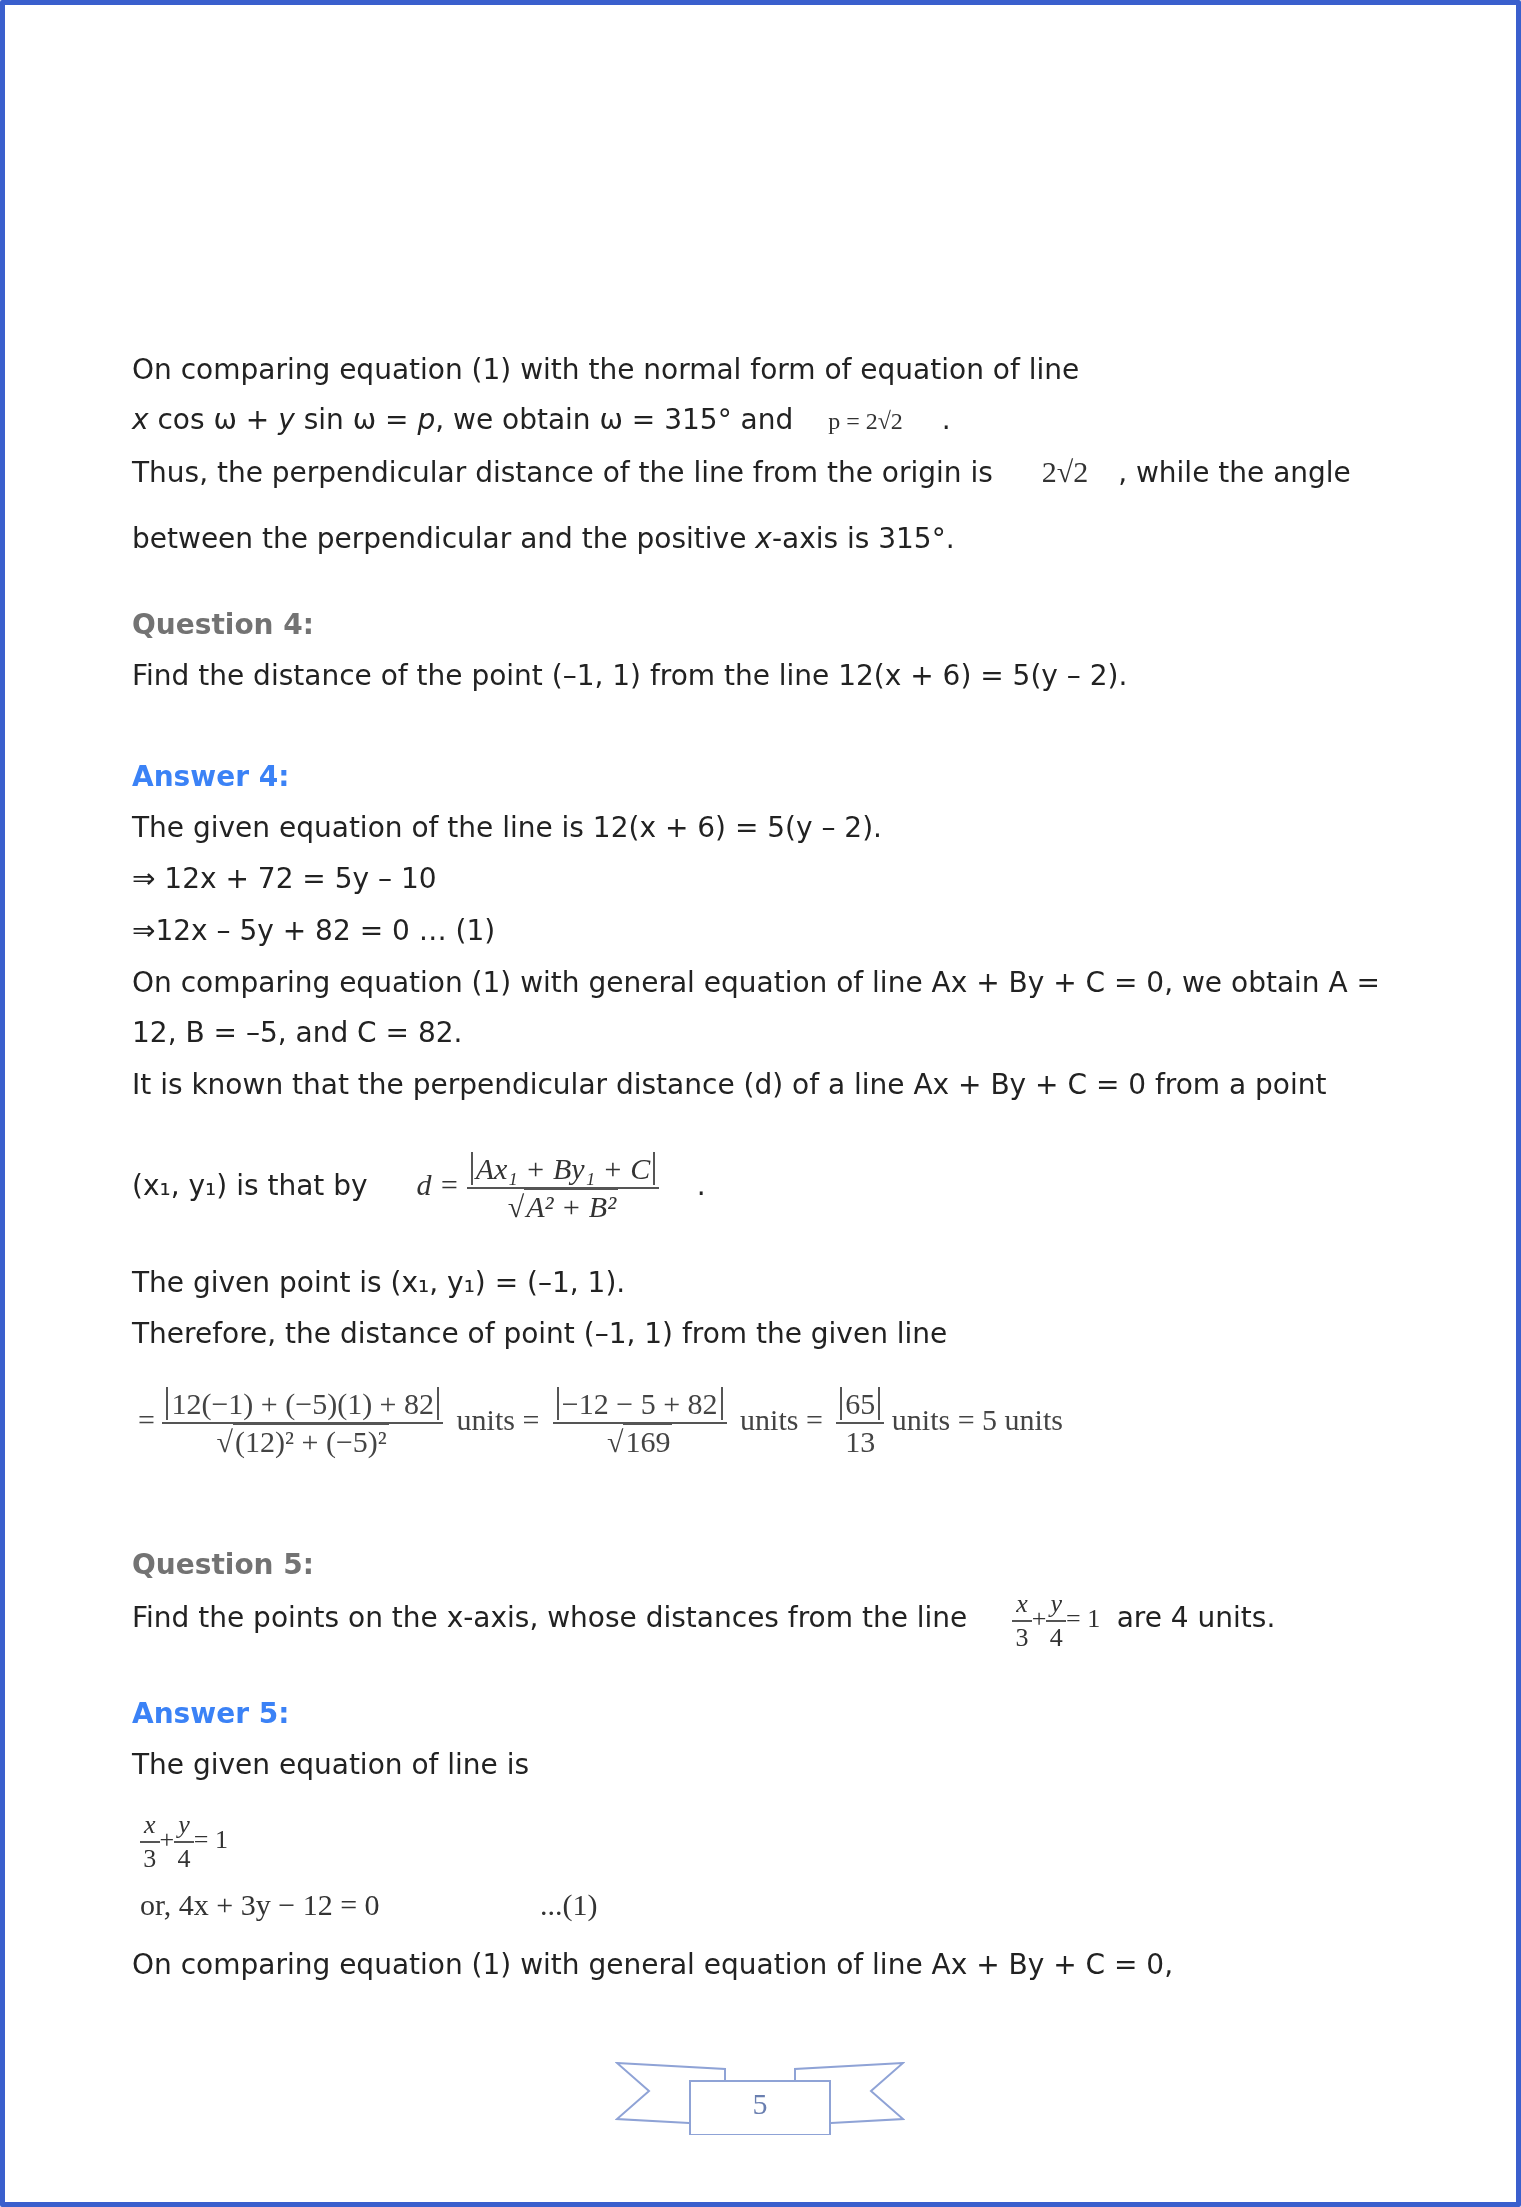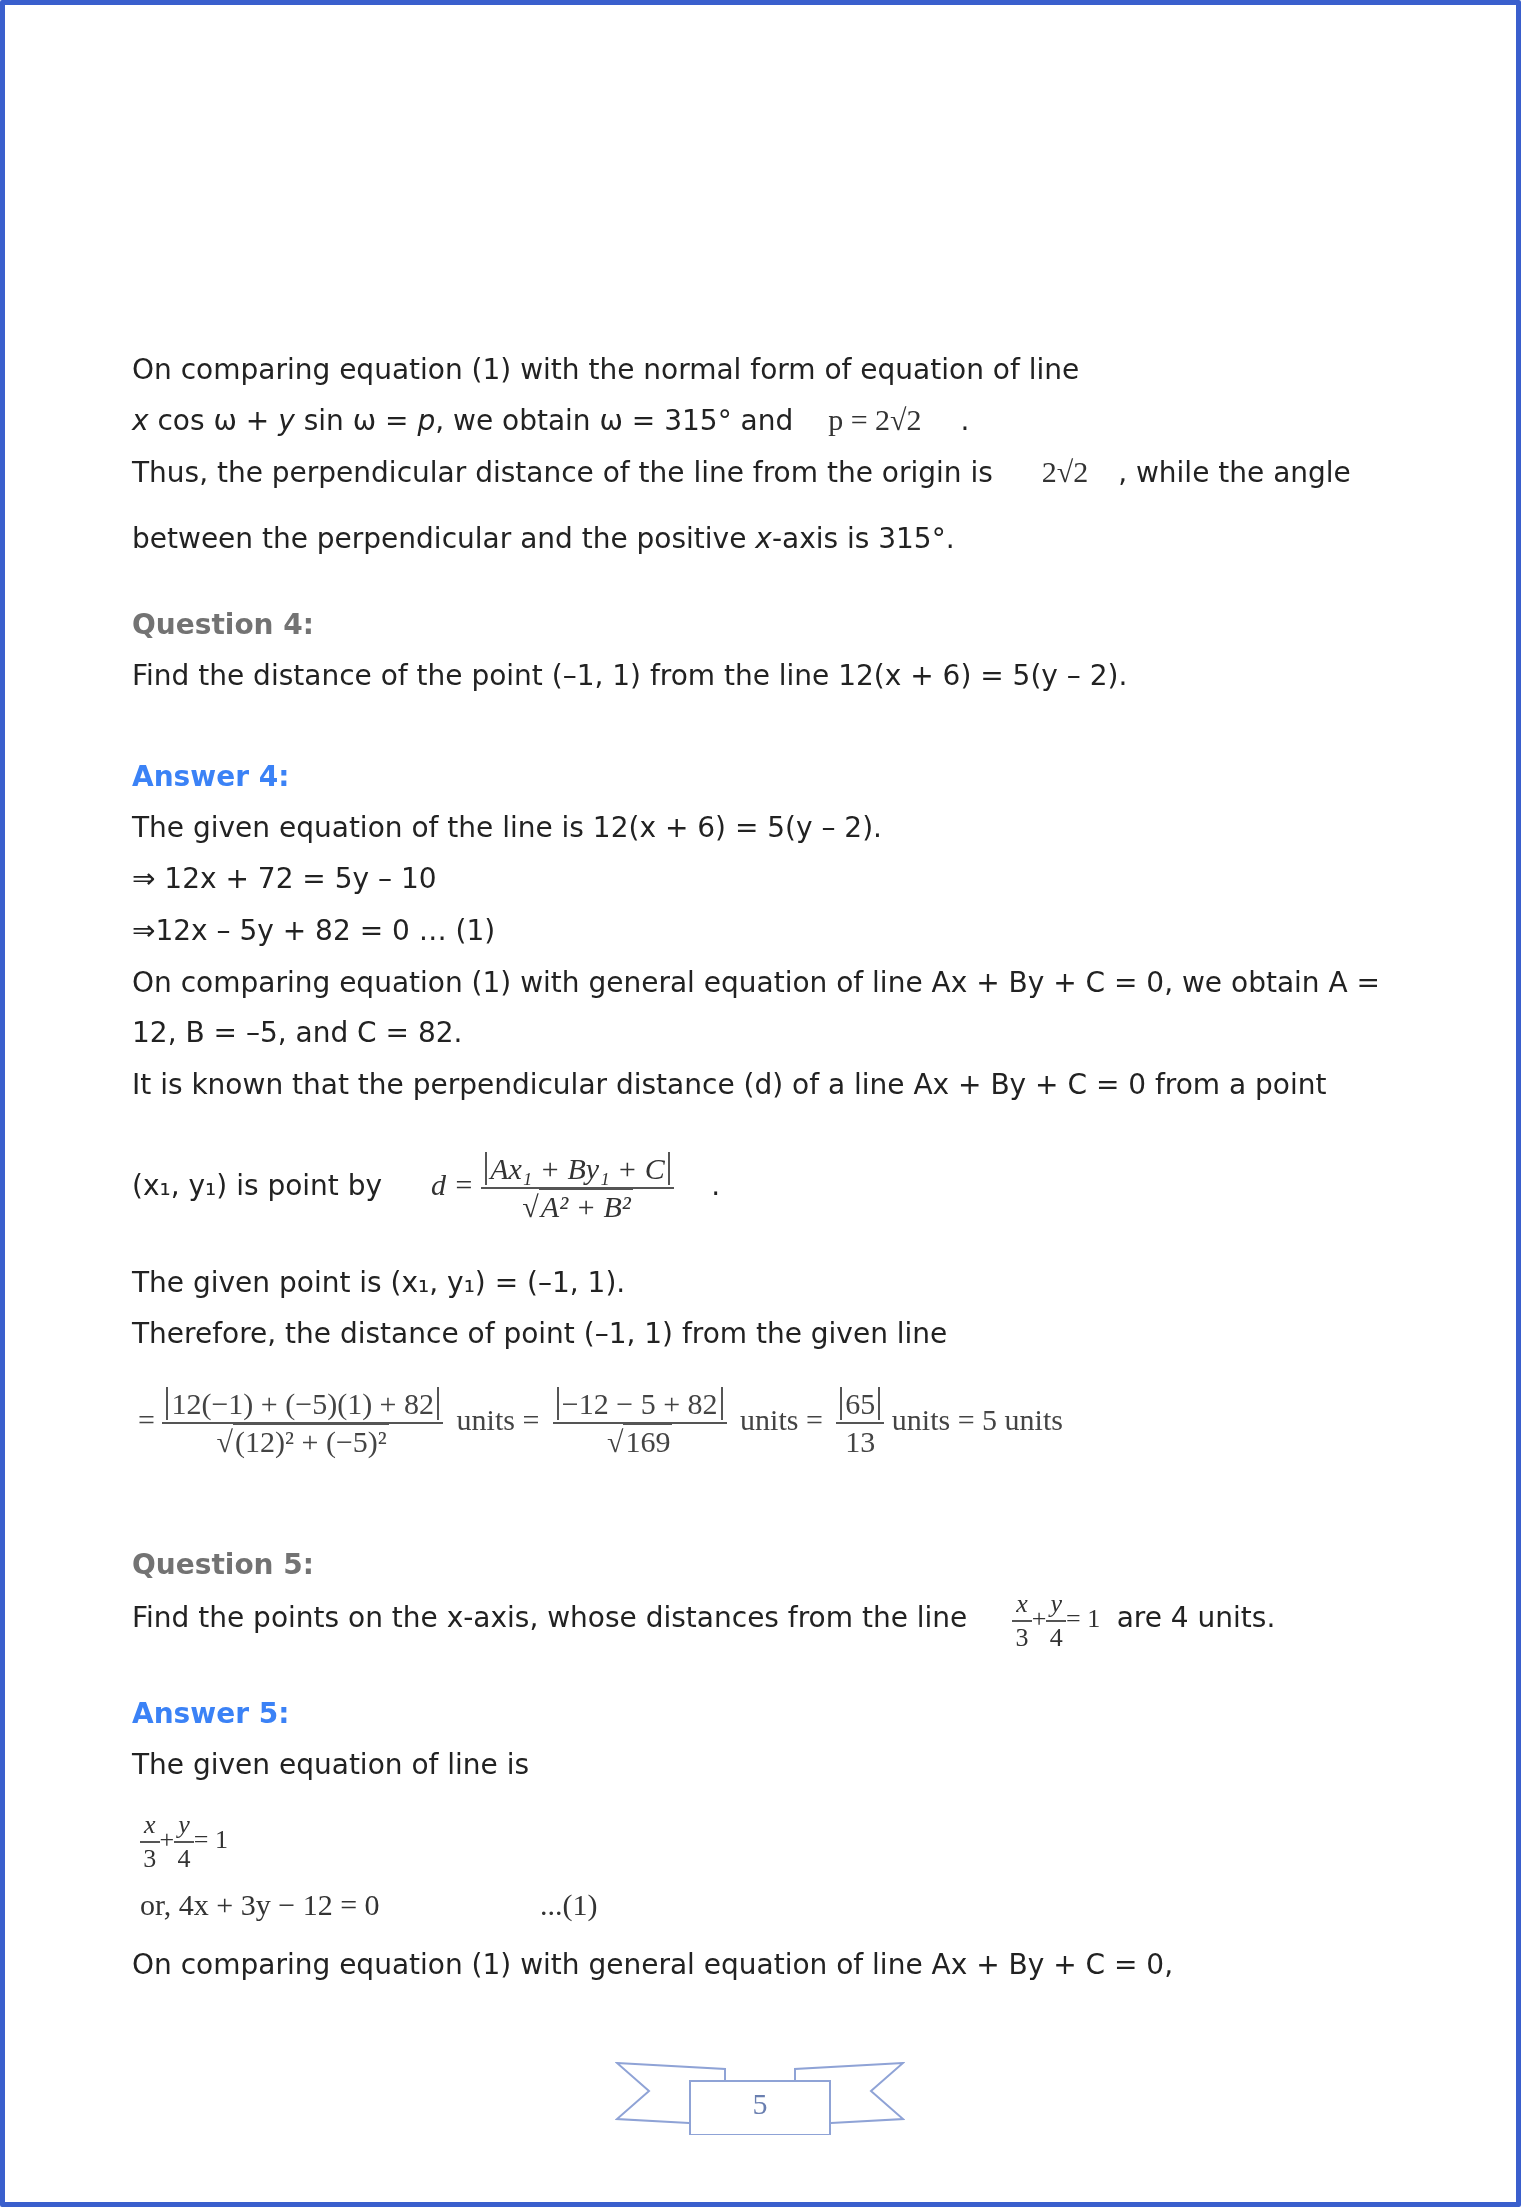--- a/index.html
+++ b/index.html
@@ -37,21 +37,21 @@
   }
 </style>
 </head>
 <body>
 
 <div class="frame"></div>
 
 <div class="line" style="top:353px">On comparing equation (1) with the normal form of equation of line</div>
 <div class="line" style="top:403px">
   <i>x</i><span> cos ω + </span><i>y</i><span> sin ω = </span><i>p</i><span>, we obtain ω = 315° and</span>
-  <span class="math" style="margin-left:26px;font-size:30px">p = 2√2</span>
+  <span class="math" style="margin-left:26px;font-size:24px">p = 2√2</span>
   <span style="margin-left:30px">.</span>
 </div>
 <div class="line" style="top:455px">
   <span>Thus, the perpendicular distance of the line from the origin is</span>
   <span class="math" style="margin-left:40px;margin-right:30px;font-size:30px">2√2</span><span>, while the angle</span>
 </div>
 <div class="line" style="top:522px">
   <span>between the perpendicular and the positive </span><i>x</i><span>-axis is 315°.</span>
 </div>
 
@@ -59,21 +59,21 @@
 <div class="line" style="top:659px">Find the distance of the point (–1, 1) from the line 12(x + 6) = 5(y – 2).</div>
 
 <div class="line a" style="top:760px">Answer 4:</div>
 <div class="line" style="top:811px">The given equation of the line is 12(x + 6) = 5(y – 2).</div>
 <div class="line" style="top:862px">⇒ 12x + 72 = 5y – 10</div>
 <div class="line" style="top:914px">⇒12x – 5y + 82 = 0 … (1)</div>
 <div class="line" style="top:966px">On comparing equation (1) with general equation of line Ax + By + C = 0, we obtain A =</div>
 <div class="line" style="top:1016px">12, B = –5, and C = 82.</div>
 <div class="line" style="top:1068px">It is known that the perpendicular distance (d) of a line Ax + By + C = 0 from a point</div>
 <div class="line" style="top:1145px;line-height:80px">
-  <span>(x₁, y₁) is point by</span>
+  <span>(x₁, y₁) is that by</span>
   <span class="math" style="margin-left:40px;font-size:30px">
     <i>d =</i>
     <span class="frac">
       <span class="num"><span class="abs it">Ax₁ + By₁ + C</span></span>
       <span class="den">√<span class="sqrt it">A² + B²</span></span>
     </span>
   </span>
   <span style="margin-left:30px">.</span>
 </div>
 <div class="line" style="top:1266px">The given point is (x₁, y₁) = (–1, 1).</div>

